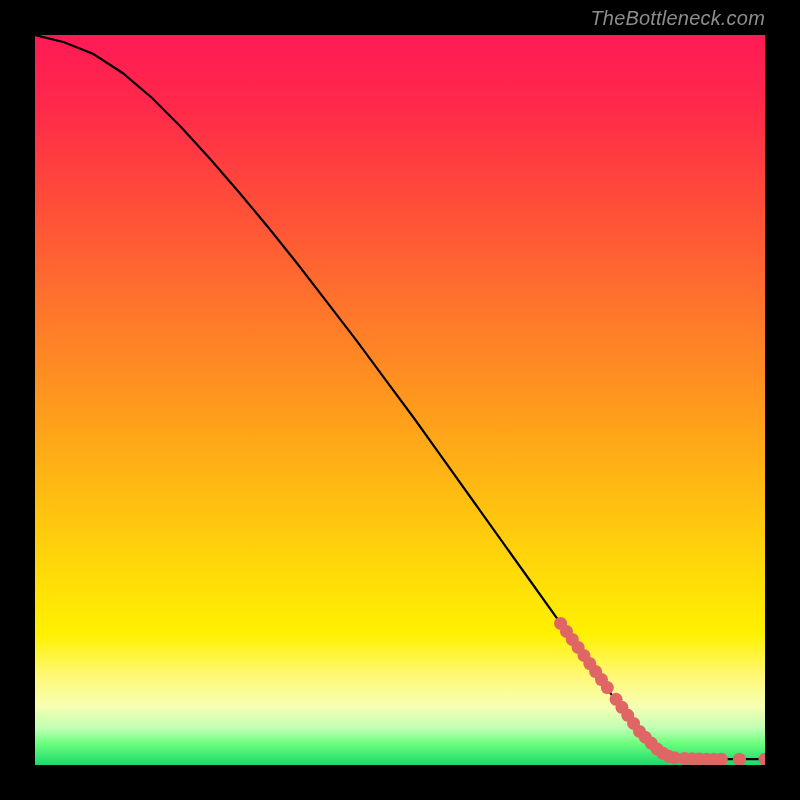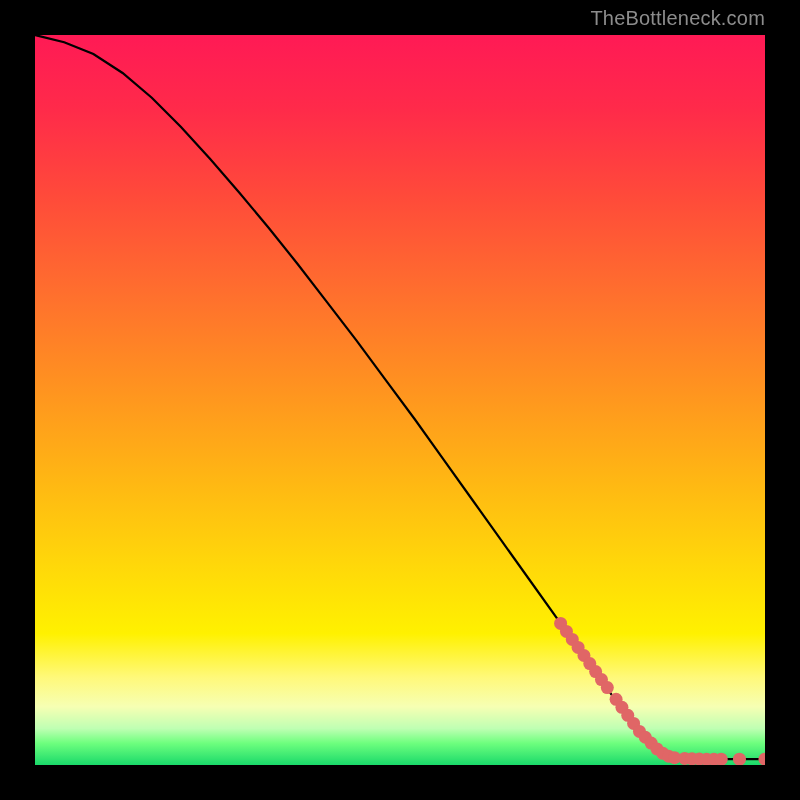--- a/index.html
+++ b/index.html
@@ -48,20 +48,21 @@
     height: 730px;
   }
   .attribution {
     position: absolute;
     top: 7px;
     right: 35px;
     color: #8c8c8c;
     font-size: 20px;
     font-weight: 500;
     letter-spacing: 0.2px;
+    font-style: italic;
   }
 </style>
 </head>
 <body>
 
 <div class="frame">
   <div class="attribution">TheBottleneck.com</div>
 
   <div class="plot-area">
     <svg class="overlay" viewBox="0 0 730 730" preserveAspectRatio="none">

